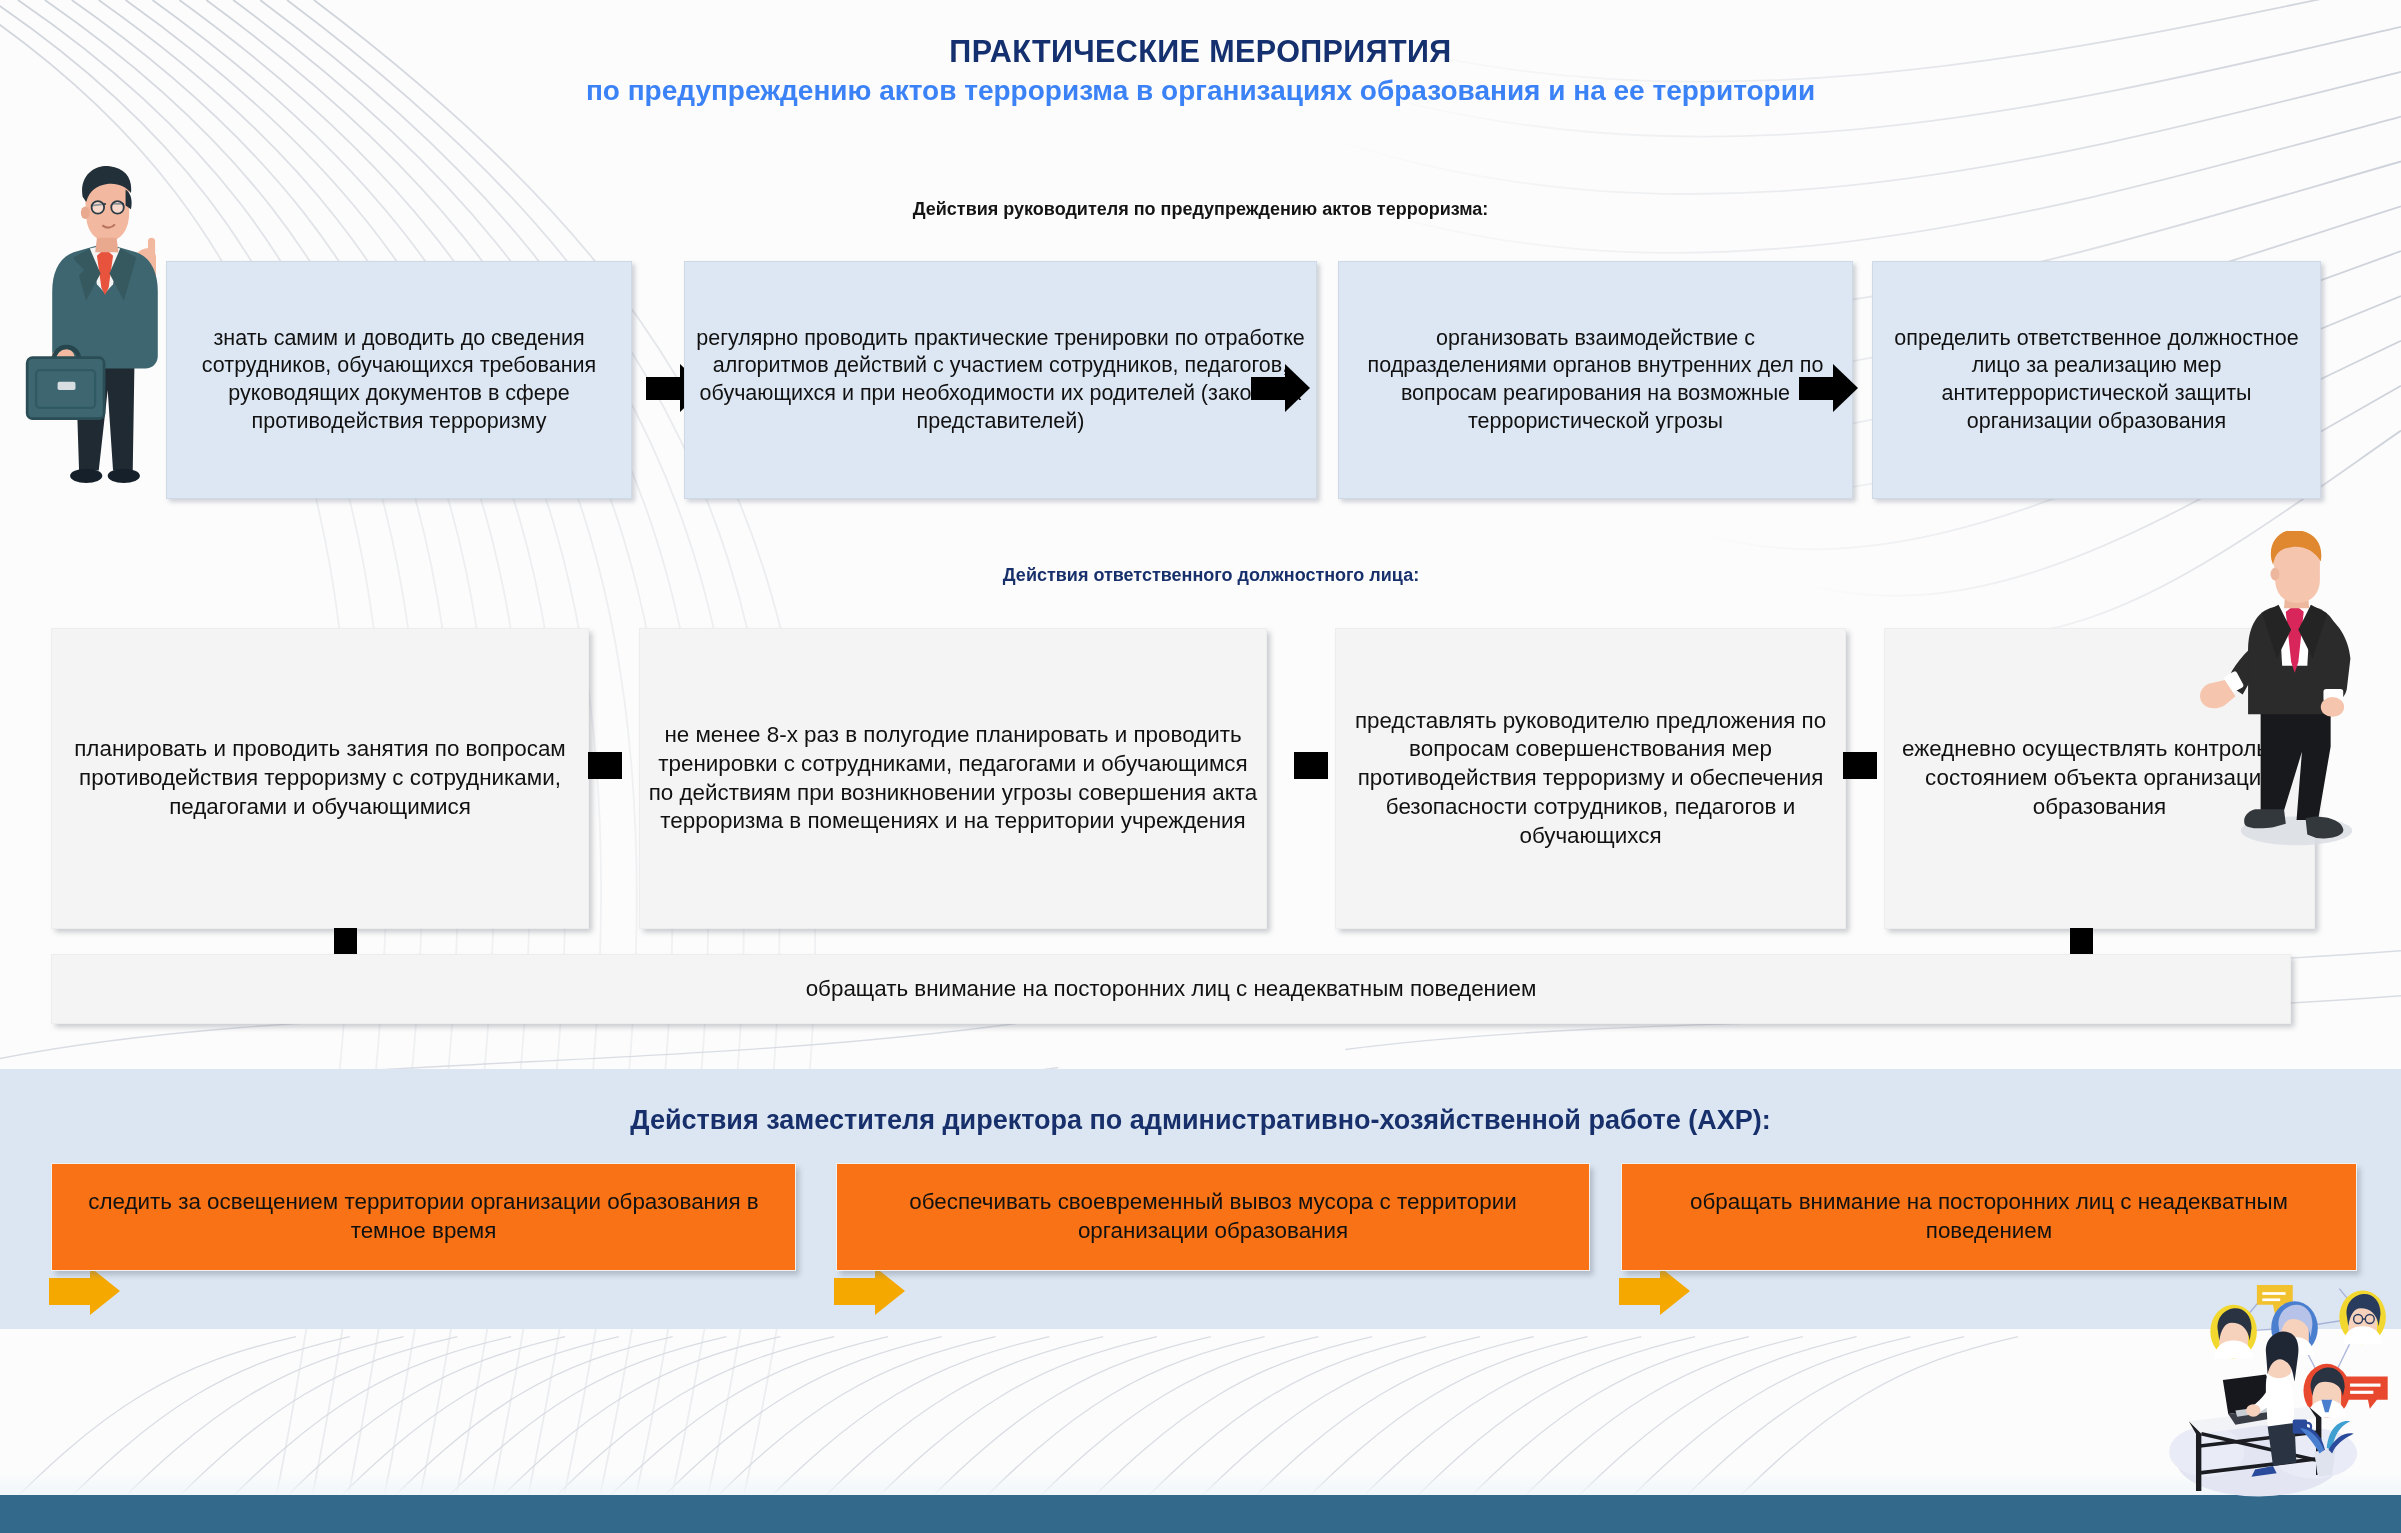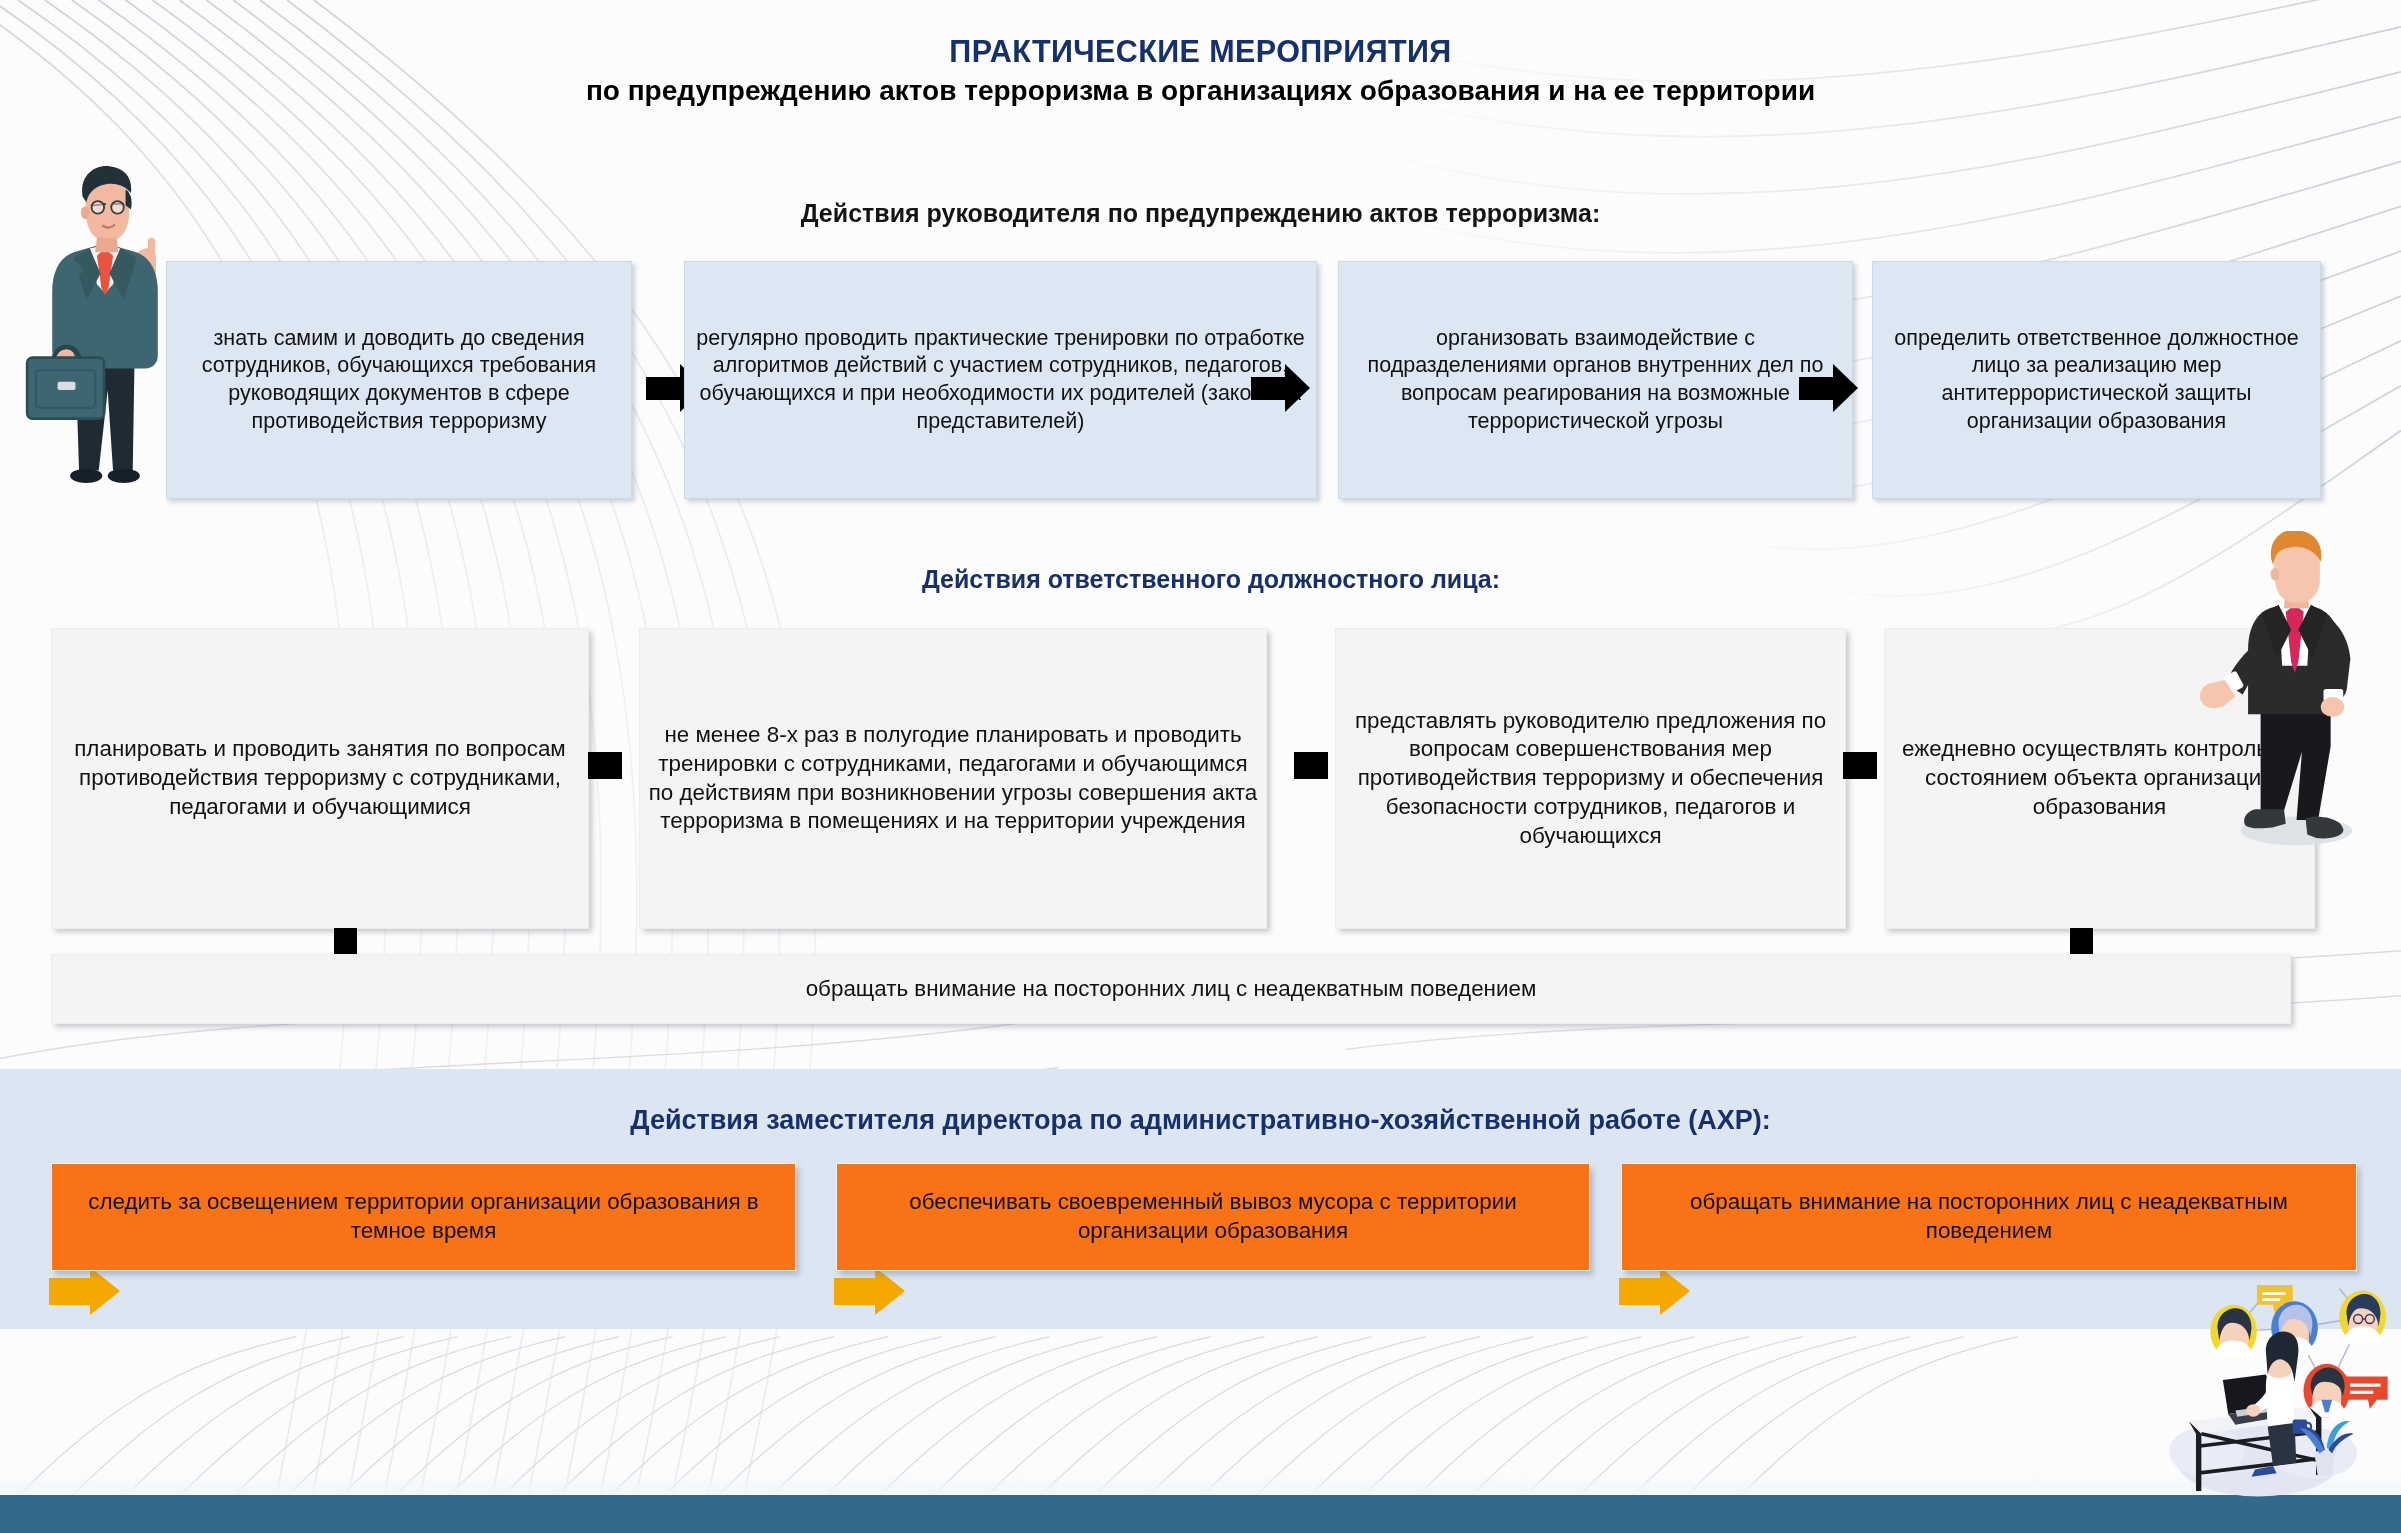--- a/index.html
+++ b/index.html
@@ -30,25 +30,25 @@
   .title-main{
     position:absolute;left:0;right:0;top:34px;
     text-align:center;
     font-size:30.5px;font-weight:bold;letter-spacing:0.4px;
     color:#15306e;
   }
   .title-sub{
     position:absolute;left:0;right:0;top:75px;
     text-align:center;
     font-size:28px;font-weight:bold;
-    color:#000000;
+    color:#3b82f6;
   }
   .sec-head{
     position:absolute;text-align:center;
-    font-size:25px;font-weight:bold;
+    font-size:18px;font-weight:bold;
   }
   .sec-head.s1{left:0;right:0;top:199px;color:#141414;}
   .sec-head.s2{left:0;right:0;top:565px;color:#17306b;padding-left:21px;}
   .sec-head.s3{left:0;right:0;top:1105px;color:#17306b;font-size:27px;}
 
   
   .box{
     position:absolute;
     display:flex;align-items:center;justify-content:center;
     text-align:center;

